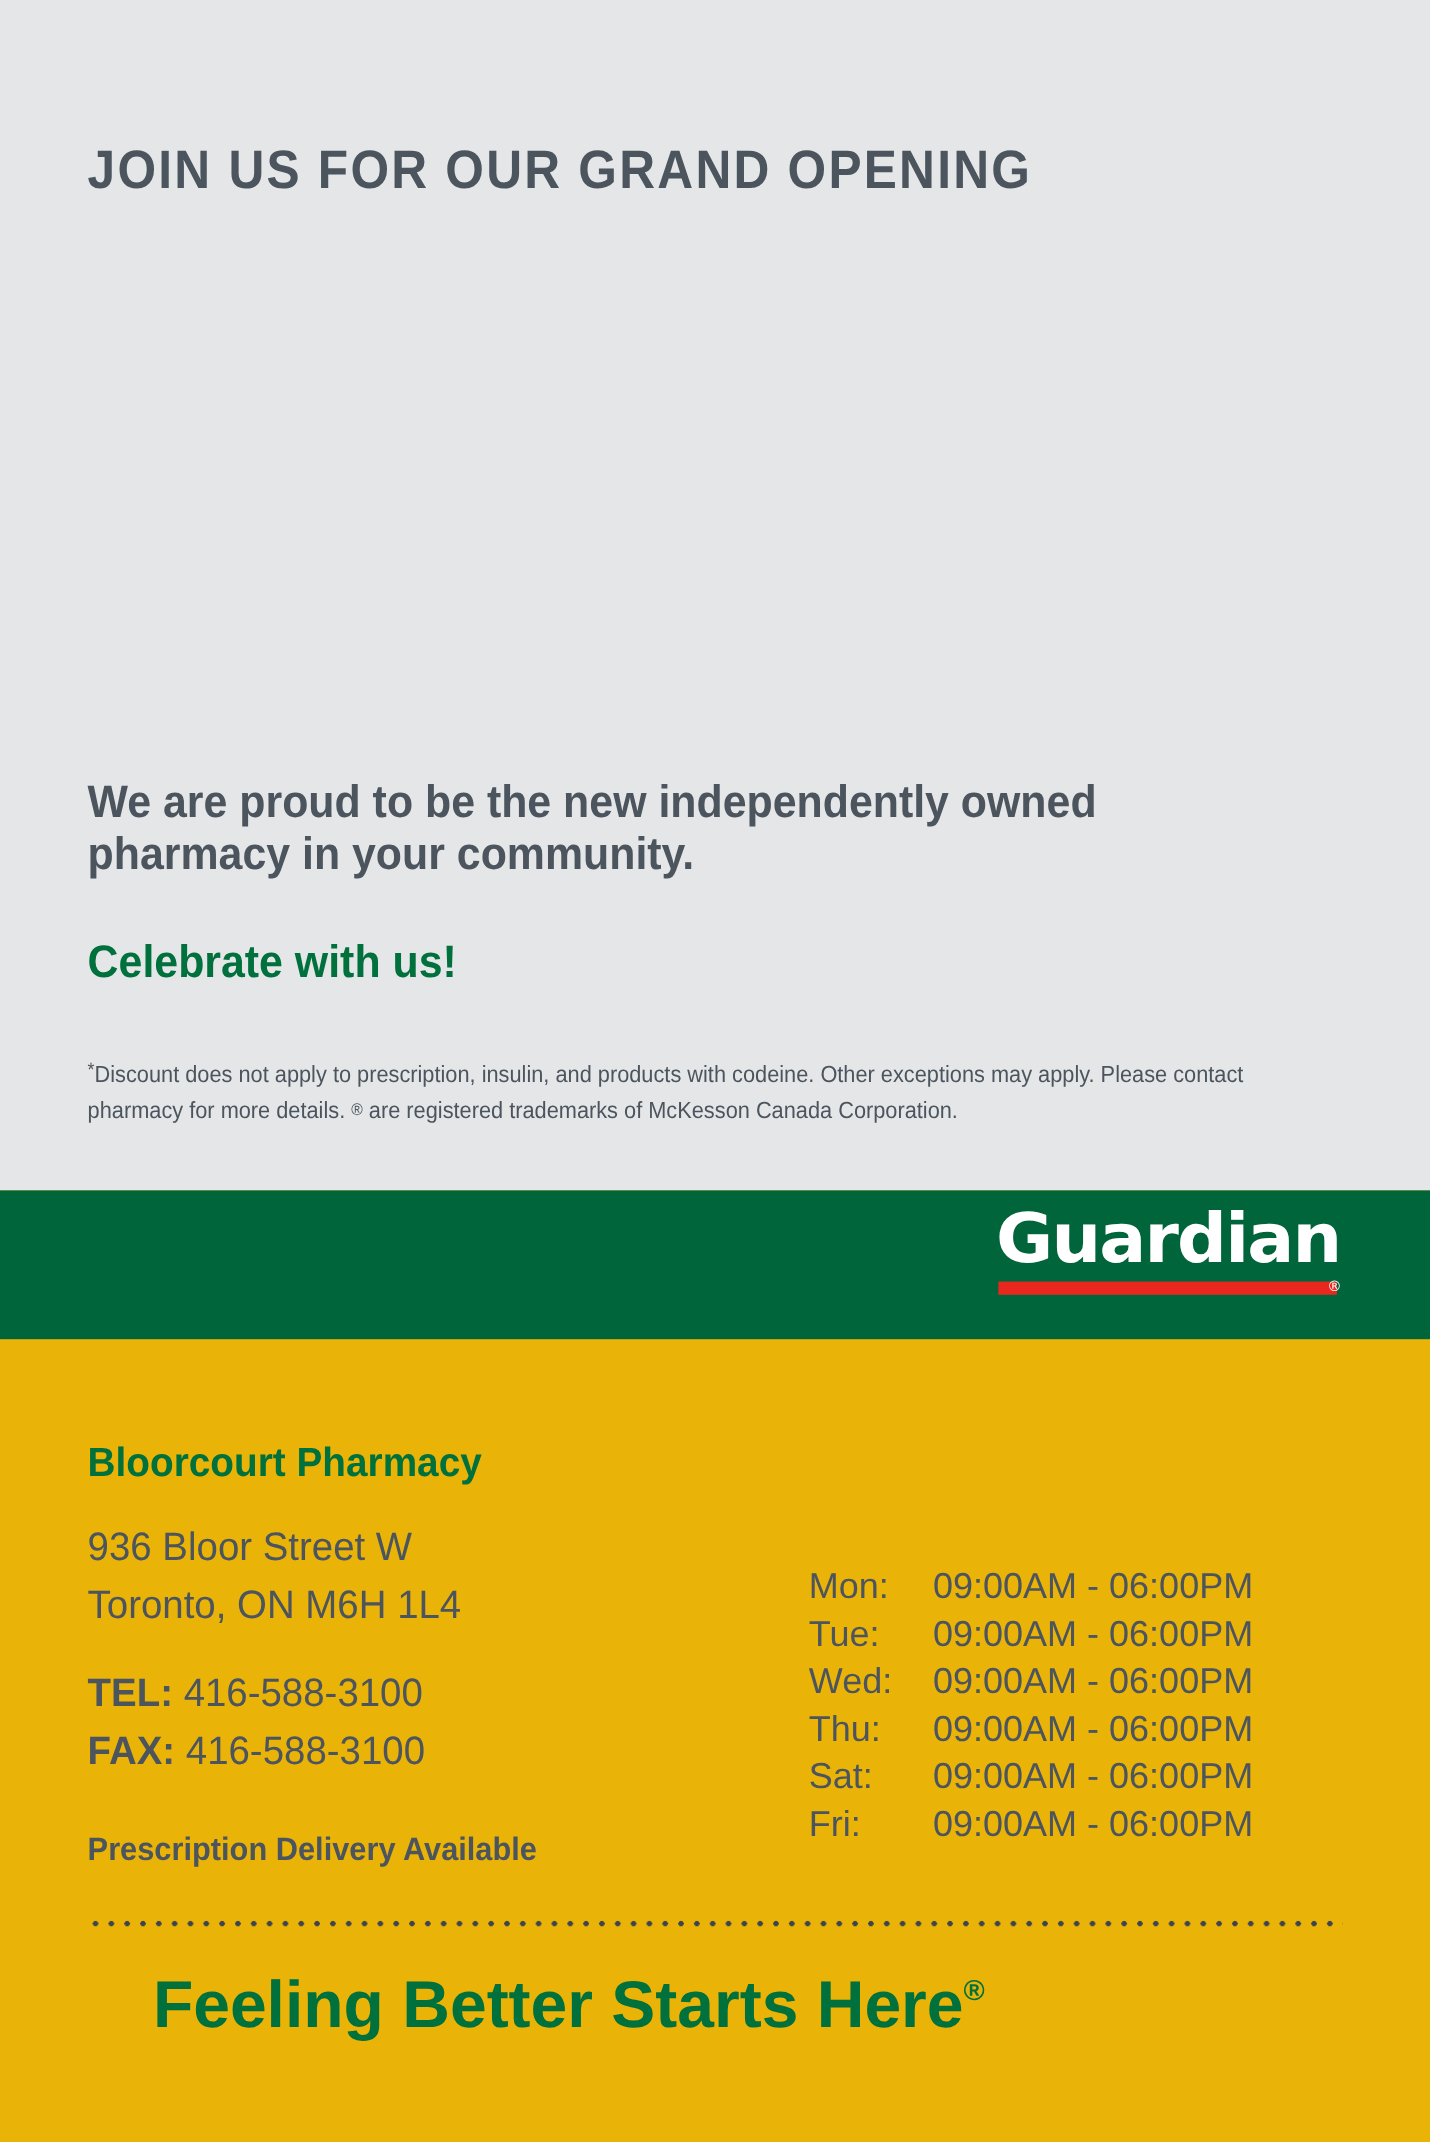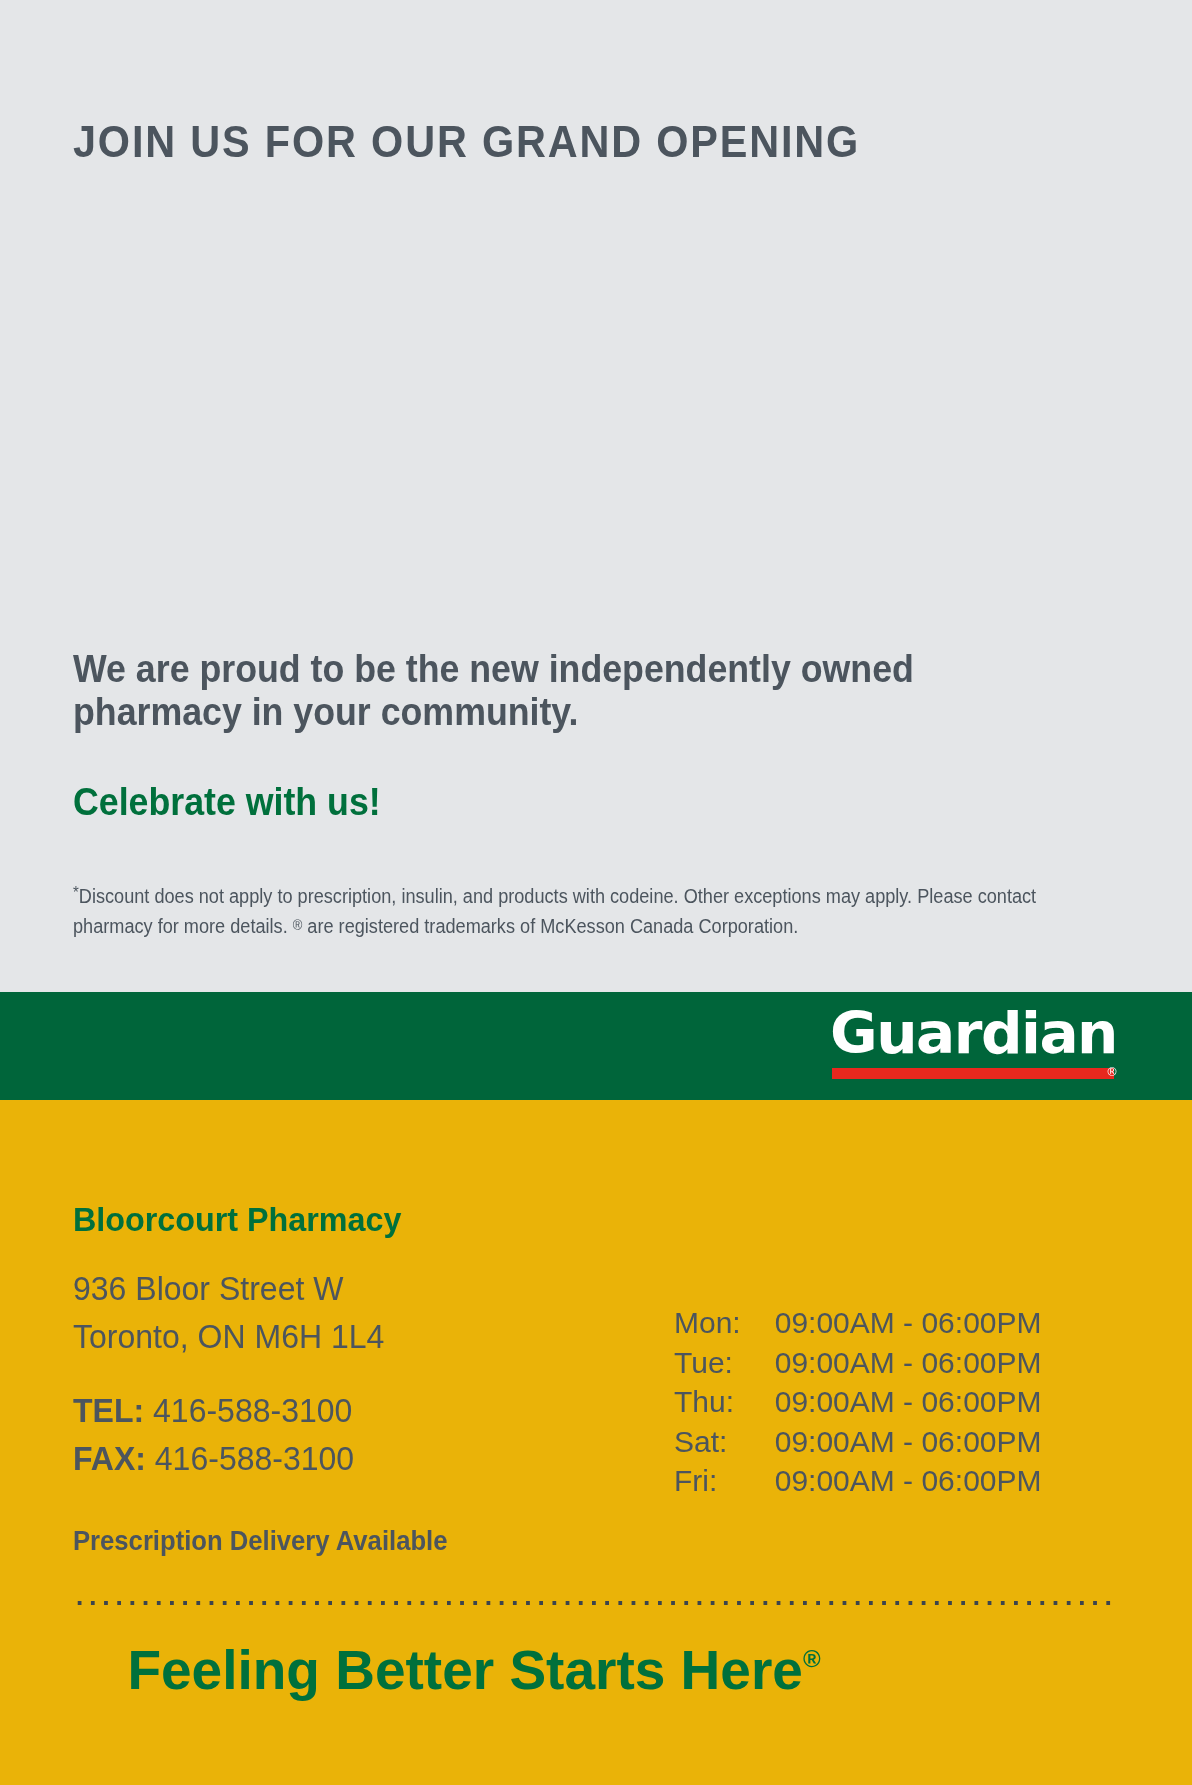--- a/index.html
+++ b/index.html
@@ -88,21 +88,21 @@
   }
   .disclaimer .reg { font-size: 14px; vertical-align: 3px; }
   .disclaimer .star { vertical-align: 5px; font-size: 16px; }
 
   
   .brand-band {
     position: absolute;
     left: 0;
     top: 992px;
     width: 1192px;
-    height: 108px;
+    height: 124px;
     background: #00653a;
   }
 
   .logo {
     position: absolute;
     right: 72px;
     top: 10px;
     width: 290px;
     height: 88px;
   }
@@ -311,20 +311,24 @@
           <tbody>
             <tr>
               <td class="hours-day">Mon:</td>
               <td class="hours-time">09:00AM - 06:00PM</td>
             </tr>
             <tr>
               <td class="hours-day">Tue:</td>
               <td class="hours-time">09:00AM - 06:00PM</td>
             </tr>
             <tr>
+              <td class="hours-day">Wed:</td>
+              <td class="hours-time">09:00AM - 06:00PM</td>
+            </tr>
+            <tr>
               <td class="hours-day">Thu:</td>
               <td class="hours-time">09:00AM - 06:00PM</td>
             </tr>
             <tr>
               <td class="hours-day">Sat:</td>
               <td class="hours-time">09:00AM - 06:00PM</td>
             </tr>
             <tr>
               <td class="hours-day">Fri:</td>
               <td class="hours-time">09:00AM - 06:00PM</td>

